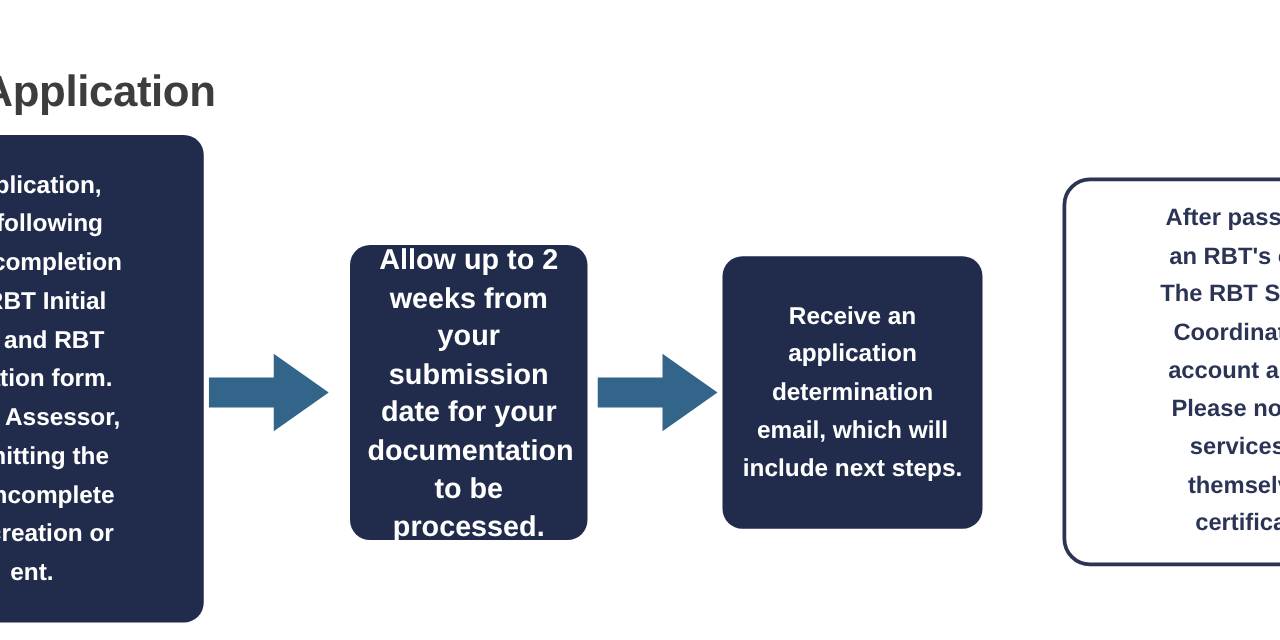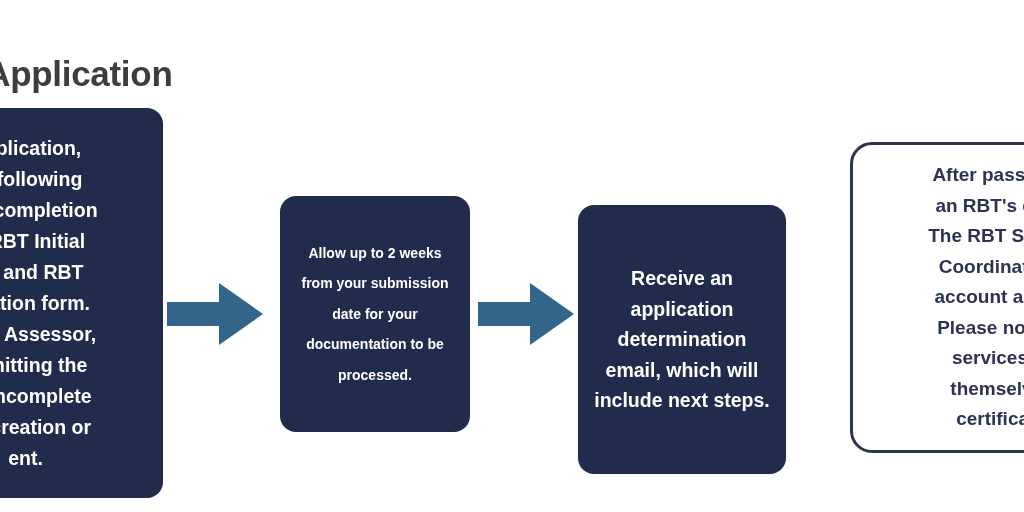--- a/index.html
+++ b/index.html
@@ -67,32 +67,32 @@
     font-weight: bold;
     padding: 14px 12px;
   }
 
   
   #box-2 {
     left: 280px;
     top: 196px;
     width: 190px;
     height: 236px;
-    font-size: 14px;
+    font-size: 23px;
     line-height: 30.5px;
     font-weight: bold;
     padding: 8px 14px;
   }
 
   
   #box-3 {
     left: 578px;
     top: 205px;
     width: 208px;
-    height: 269px;
+    height: 218px;
     font-size: 19.5px;
     line-height: 30.5px;
     font-weight: bold;
     padding: 8px 12px;
     justify-content: flex-end;
   }
 
   
   #box-4 {
     left: 850px;

